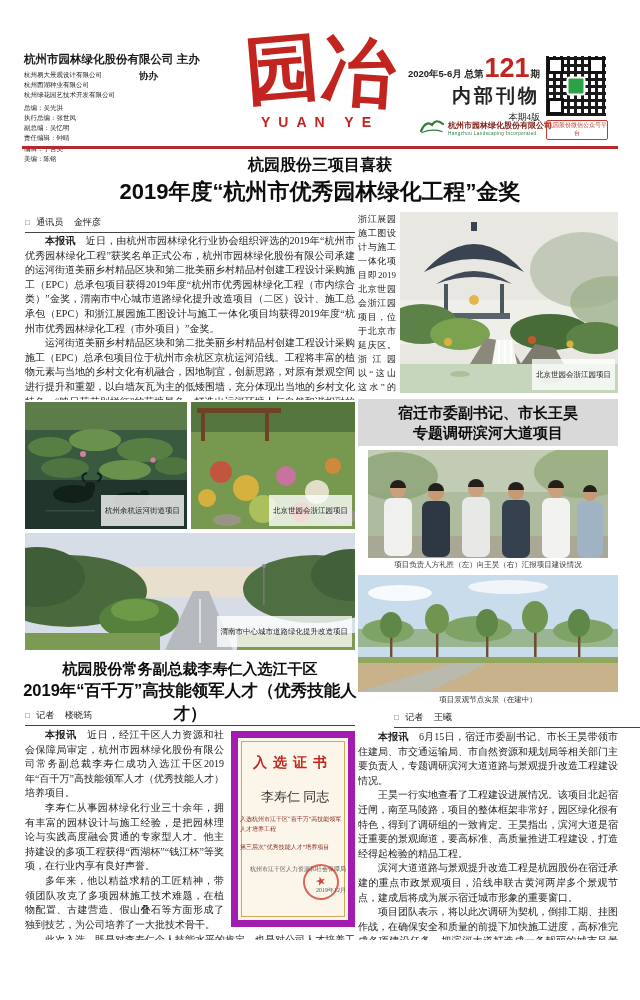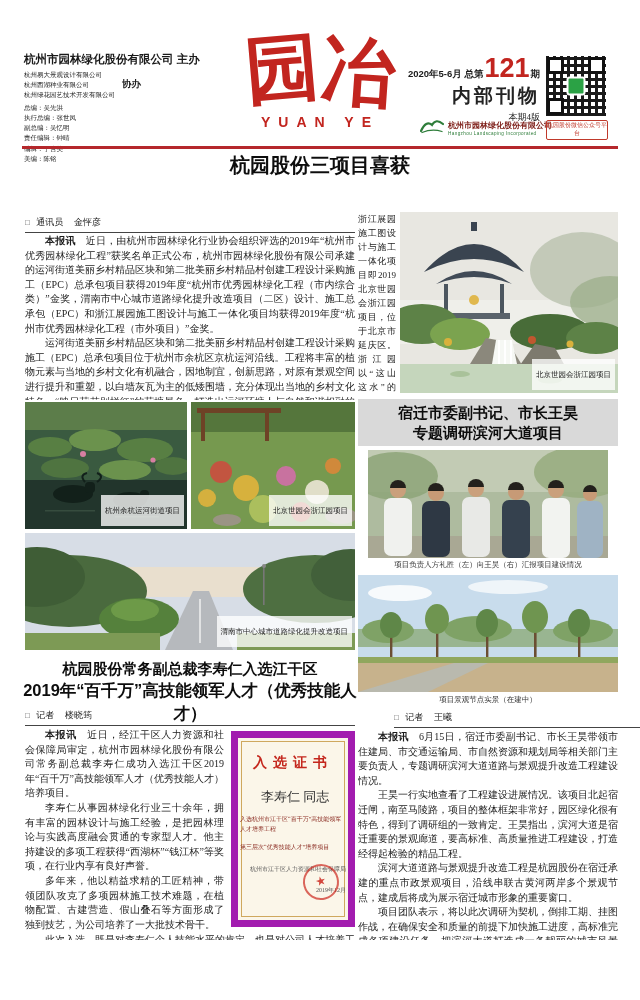--- a/index.html
+++ b/index.html
@@ -1,21 +1,21 @@
 <!DOCTYPE html>
 <html><head>
 <meta charset="utf-8">
 <style>
   html,body{margin:0;padding:0;background:#ffffff;}
   .page{position:relative;width:640px;height:940px;background:#fff;overflow:hidden;
         font-family:"Liberation Serif","DejaVu Serif",serif;color:#1a1a1a;}
   
   .pub{position:absolute;left:24px;top:52px;width:215px;}
   .pub-main{font-size:11.5px;font-weight:700;font-family:"Liberation Sans",sans-serif;white-space:nowrap;}
-  .pub-co{display:flex;align-items:center;gap:7px;margin-top:3px;}
+  .pub-co{display:flex;align-items:flex-start;gap:24px;margin-top:3px;}
   .co-list div{font-size:6.5px;line-height:1.5;color:#222;white-space:nowrap;}
   .co-role{font-size:9.5px;font-weight:700;font-family:"Liberation Sans",sans-serif;}
   .staff{margin-top:4px;font-size:6.5px;line-height:1.55;color:#222;}
   .mast{position:absolute;left:235px;top:26px;width:170px;text-align:center;}
   .mast-chars{display:flex;justify-content:center;gap:2px;}
   .mast-chars span{font-size:74px;line-height:84px;color:#c2251f;font-weight:900;
        font-family:"DejaVu Serif",serif;}
   .mast-chars span:first-child{transform:rotate(-5deg);}
   .mast-chars span:last-child{transform:rotate(4deg) translateY(4px);}
   .mast-rom{color:#c2251f;font-weight:700;font-size:14px;letter-spacing:8px;
@@ -51,21 +51,21 @@
   .bodycol p{margin:0;text-indent:2em;}
   .bodycol b{font-family:"Liberation Sans",sans-serif;}
   .photo{position:absolute;overflow:hidden;background:#dcdcd4;}
   .photo svg{display:block;width:100%;height:100%;}
   .photo .cap{position:absolute;right:3px;bottom:3px;background:rgba(255,255,255,.78);font-size:7.5px;
       line-height:1.25;padding:11px 4px;color:#222;font-family:"Liberation Sans",sans-serif;white-space:nowrap;}
   .undercap{position:absolute;text-align:center;font-size:7.5px;color:#333;font-family:"Liberation Sans",sans-serif;}
   
   .a1-title{position:absolute;left:0;right:0;top:152px;text-align:center;
       font-family:"Liberation Sans",sans-serif;font-weight:800;color:#0d0d0d;}
-  .a1-title .t1{font-size:20px;line-height:26px;}
+  .a1-title .t1{font-size:16px;line-height:26px;}
   .a1-title .t2{font-size:22px;line-height:28px;}
   .a1-byline{left:25px;top:216px;width:330px;}
   .a1-colL{position:absolute;left:25px;top:234px;width:330px;height:166px;}
   .a1-strip{position:absolute;left:358px;top:212px;width:38px;height:182px;overflow:hidden;
       font-size:9px;line-height:14px;text-align:justify;color:#1c1c1c;}
   .a1-strip p{margin:0;text-indent:0;}
   #ph-pavilion{left:400px;top:212px;width:218px;height:181px;}
   #ph-lotus{left:25px;top:402px;width:162px;height:127px;}
   #ph-garden{left:191px;top:402px;width:164px;height:127px;}
   #ph-road{left:25px;top:533px;width:330px;height:117px;}
@@ -159,20 +159,21 @@
       <div class="finder"></div>
       <div class="center"></div>
     </div>
     <div class="qr-cap">杭园股份微信公众号平台</div>
   </div>
 
   <div class="rule"></div>
 
   <div class="a1-title">
     <div class="t1">杭园股份三项目喜获</div>
+    <div class="t2">2019年度“杭州市优秀园林绿化工程”金奖</div>
   </div>
   <div class="byline a1-byline">
     <span class="mk">□</span>
     <span class="role">通讯员</span>
     <span>金怦彦</span>
   </div>
   <div class="bodycol a1-colL">
     <p><b>本报讯</b>　<span>近日，由杭州市园林绿化行业协会组织评选的2019年“杭州市优秀园林绿化工程”获奖名单正式公布，杭州市园林绿化股份有限公司承建的运河街道美丽乡村精品区块和第二批美丽乡村精品村创建工程设计采购施工（EPC）总承包项目获得2019年度“杭州市优秀园林绿化工程（市内综合类）”金奖，渭南市中心城市道路绿化提升改造项目（二区）设计、施工总承包（EPC）和浙江展园施工图设计与施工一体化项目均获得2019年度“杭州市优秀园林绿化工程（市外项目）”金奖。</span></p>
     <p>运河街道美丽乡村精品区块和第二批美丽乡村精品村创建工程设计采购施工（EPC）总承包项目位于杭州市余杭区京杭运河沿线。工程将丰富的植物元素与当地的乡村文化有机融合，因地制宜，创新思路，对原有景观空间进行提升和重塑，以白墙灰瓦为主的低矮围墙，充分体现出当地的乡村文化特色；“映日荷花别样红”的荷塘景色，打造出运河环塘人与自然和谐相融的景象；粉墙黛瓦的建筑立面再现运河古韵风情……一草一木别有风韵，一路一石相色分明，一幅美丽乡村的画卷在运河沿岸缓缓展现。</p>
 

